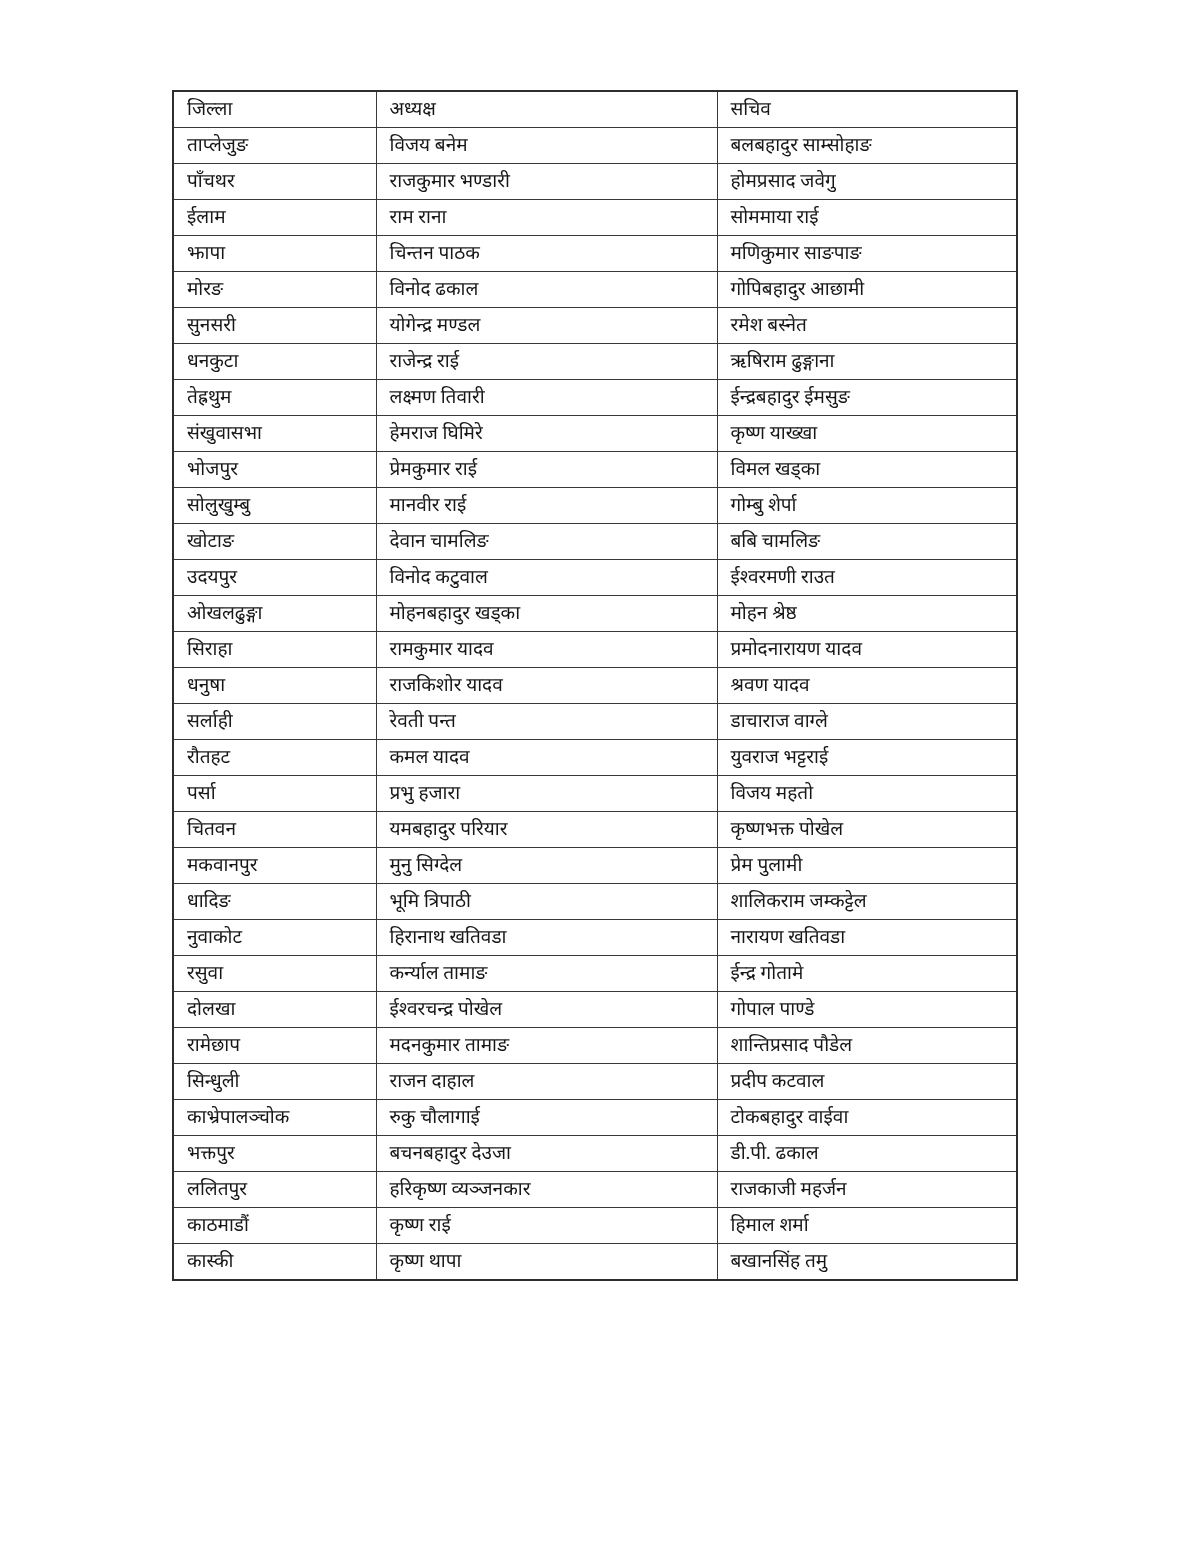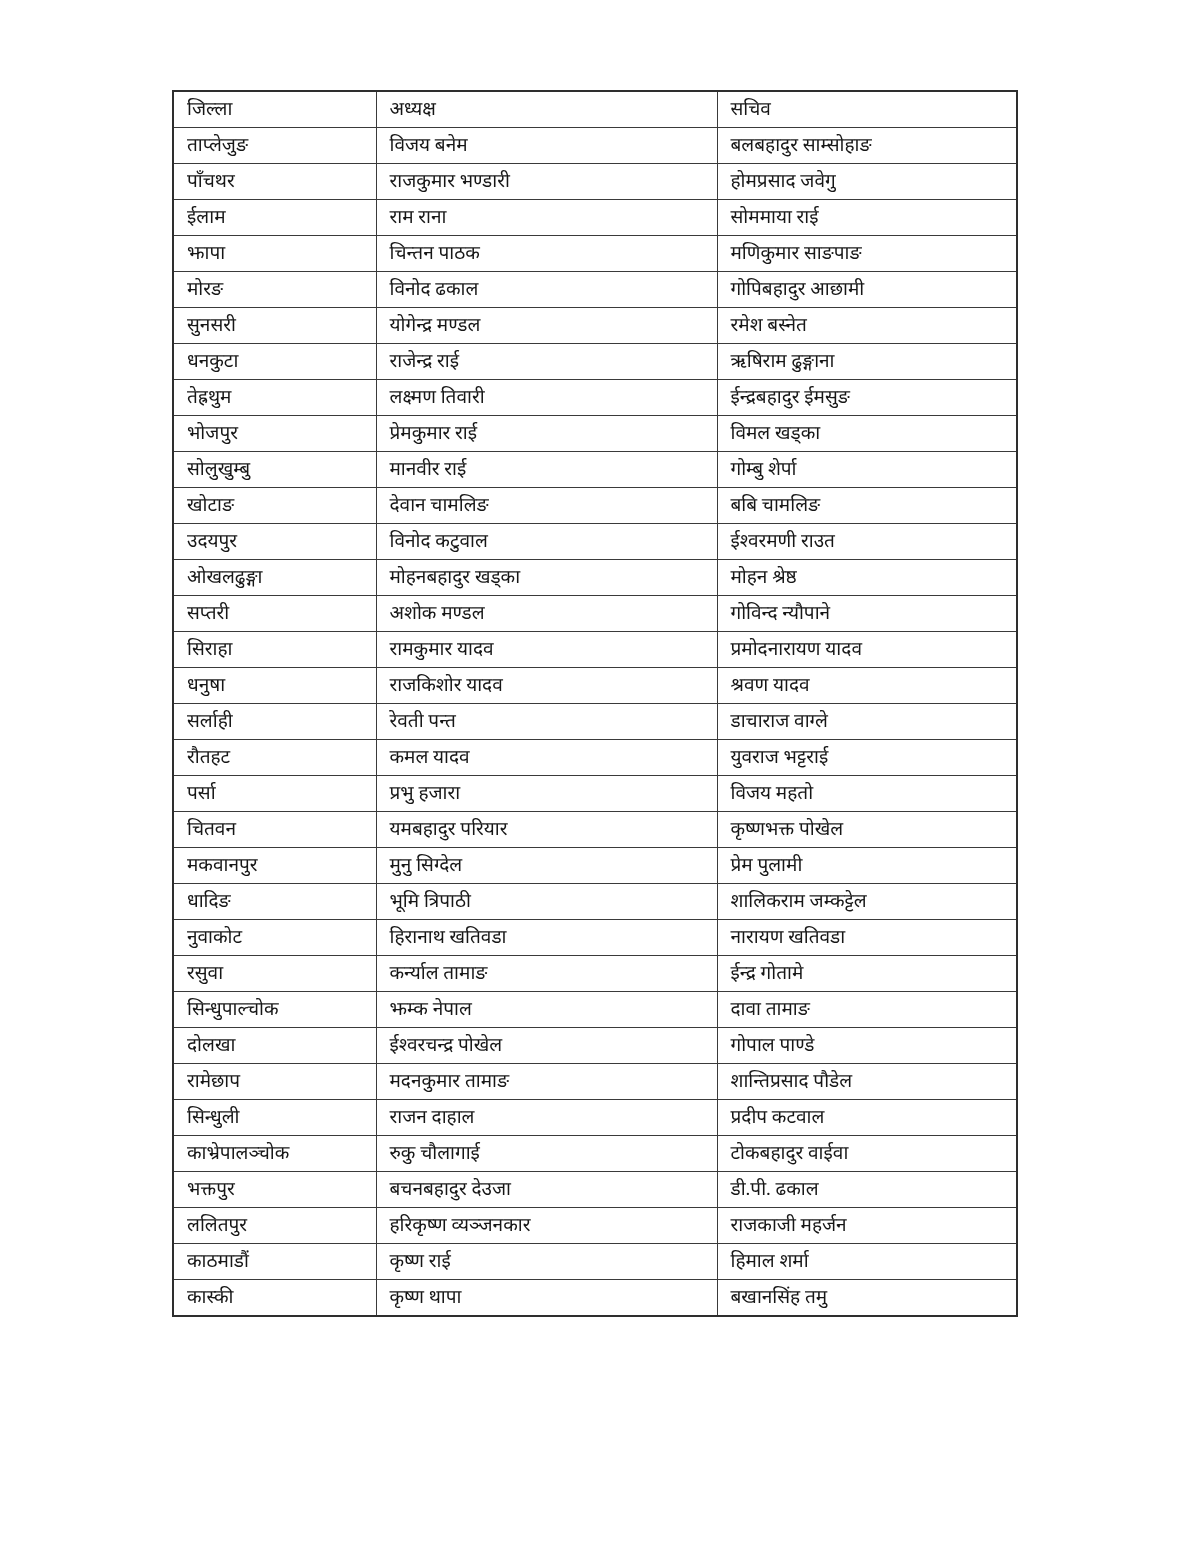--- a/index.html
+++ b/index.html
@@ -98,20 +98,25 @@
           <td>धनकुटा</td>
           <td>राजेन्द्र राई</td>
           <td>ऋषिराम ढुङ्गाना</td>
         </tr>
         <tr>
           <td>तेह्रथुम</td>
           <td>लक्ष्मण तिवारी</td>
           <td>ईन्द्रबहादुर ईमसुङ</td>
         </tr>
         <tr>
+          <td>संखुवासभा</td>
+          <td>हेमराज घिमिरे</td>
+          <td>कृष्ण याख्खा</td>
+        </tr>
+        <tr>
           <td>भोजपुर</td>
           <td>प्रेमकुमार राई</td>
           <td>विमल खड्का</td>
         </tr>
         <tr>
           <td>सोलुखुम्बु</td>
           <td>मानवीर राई</td>
           <td>गोम्बु शेर्पा</td>
         </tr>
         <tr>
@@ -123,25 +128,20 @@
           <td>उदयपुर</td>
           <td>विनोद कटुवाल</td>
           <td>ईश्वरमणी राउत</td>
         </tr>
         <tr>
           <td>ओखलढुङ्गा</td>
           <td>मोहनबहादुर खड्का</td>
           <td>मोहन श्रेष्ठ</td>
         </tr>
         <tr>
-          <td>सप्तरी</td>
-          <td>अशोक मण्डल</td>
-          <td>गोविन्द न्यौपाने</td>
-        </tr>
-        <tr>
           <td>सिराहा</td>
           <td>रामकुमार यादव</td>
           <td>प्रमोदनारायण यादव</td>
         </tr>
         <tr>
           <td>धनुषा</td>
           <td>राजकिशोर यादव</td>
           <td>श्रवण यादव</td>
         </tr>
         <tr>
@@ -176,25 +176,20 @@
         </tr>
         <tr>
           <td>नुवाकोट</td>
           <td>हिरानाथ खतिवडा</td>
           <td>नारायण खतिवडा</td>
         </tr>
         <tr>
           <td>रसुवा</td>
           <td>कर्न्याल तामाङ</td>
           <td>ईन्द्र गोतामे</td>
-        </tr>
-        <tr>
-          <td>सिन्धुपाल्चोक</td>
-          <td>झम्क नेपाल</td>
-          <td>दावा तामाङ</td>
         </tr>
         <tr>
           <td>दोलखा</td>
           <td>ईश्वरचन्द्र पोखेल</td>
           <td>गोपाल पाण्डे</td>
         </tr>
         <tr>
           <td>रामेछाप</td>
           <td>मदनकुमार तामाङ</td>
           <td>शान्तिप्रसाद पौडेल</td>

